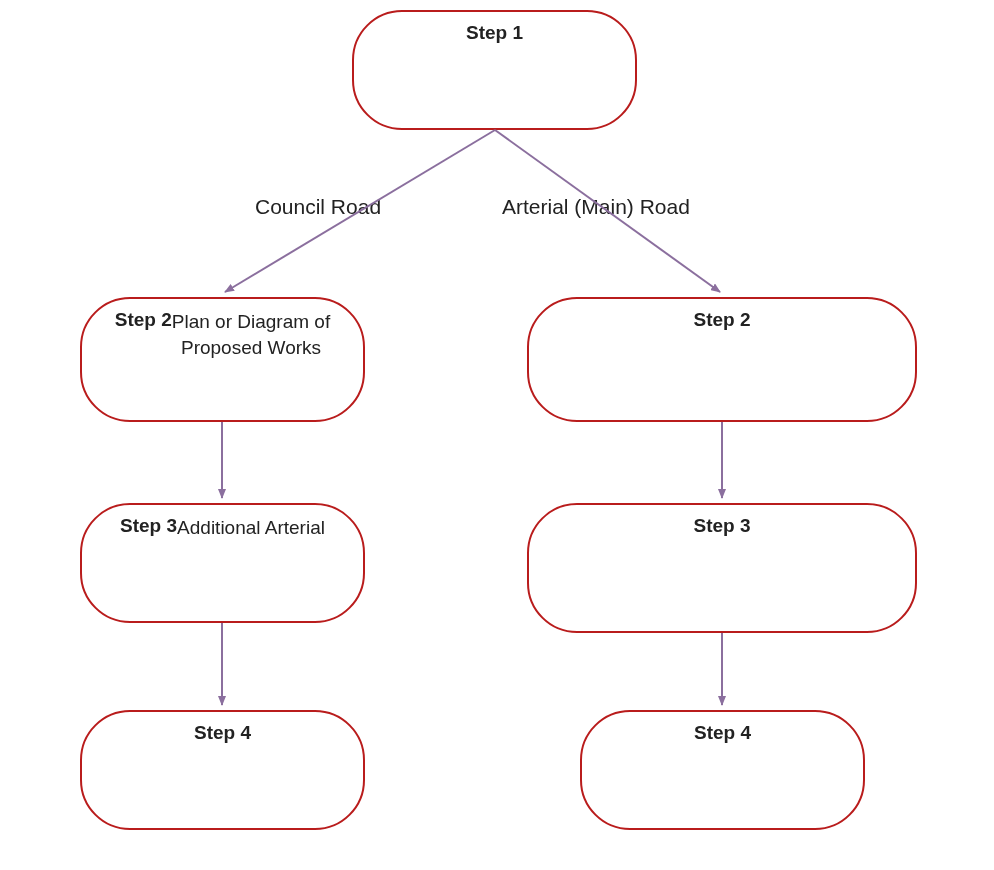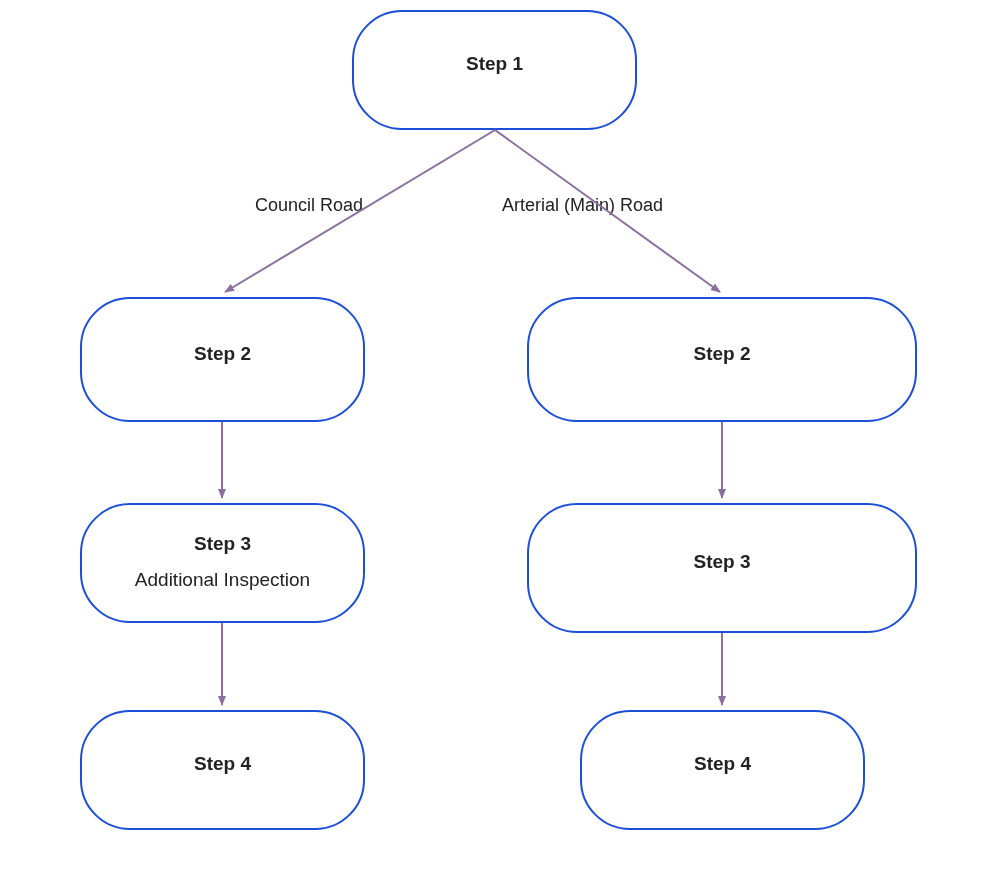--- a/index.html
+++ b/index.html
@@ -5,44 +5,43 @@
     * { box-sizing: border-box; margin: 0; padding: 0; }
     body {
       font-family: Arial, Helvetica, sans-serif;
       background: #fff;
       width: 994px;
       height: 870px;
       position: relative;
     }
     .node {
       position: absolute;
-      border: 2px solid #1d4ed8;
+      border: 2px solid #b91c1c;
       border-radius: 50px;
       background: #fff;
       display: flex;
-      flex-direction: column;
-      align-items: center;
+      flex-direction: row;
       justify-content: center;
       text-align: center;
       padding: 10px 20px;
     }
     .node-title {
       font-weight: bold;
       font-size: 19px;
       color: #222;
       margin-bottom: 12px;
     }
     .node-body {
       font-size: 19px;
       color: #222;
       line-height: 1.35;
     }
     .edge-label {
       position: absolute;
-      font-size: 18px;
+      font-size: 21px;
       color: #222;
     }
     svg.arrows {
       position: absolute;
       top: 0;
       left: 0;
       width: 994px;
       height: 870px;
       pointer-events: none;
     }
@@ -56,25 +55,26 @@
 
 <div class="node" style="left:352px; top:10px; width:285px; height:120px;">
   <div class="node-title">Step 1</div>
 </div>
 
 <div class="edge-label" style="left:255px; top:195px;">Council Road</div>
 <div class="edge-label" style="left:483px; top:195px;margin-left:19px;">Arterial (Main) Road</div>
 
 <div class="node" style="left:80px; top:297px; width:285px; height:125px;">
   <div class="node-title">Step 2</div>
+  <div class="node-body">Plan or Diagram of<br>Proposed Works</div>
 </div>
 
 <div class="node" style="left:80px; top:503px; width:285px; height:120px;">
   <div class="node-title">Step 3</div>
-  <div class="node-body">Additional Inspection</div>
+  <div class="node-body">Additional Arterial</div>
 </div>
 
 <div class="node" style="left:80px; top:710px; width:285px; height:120px;">
   <div class="node-title">Step 4</div>
 </div>
 
 <div class="node" style="left:527px; top:297px; width:390px; height:125px;">
   <div class="node-title">Step 2</div>
 </div>
 

